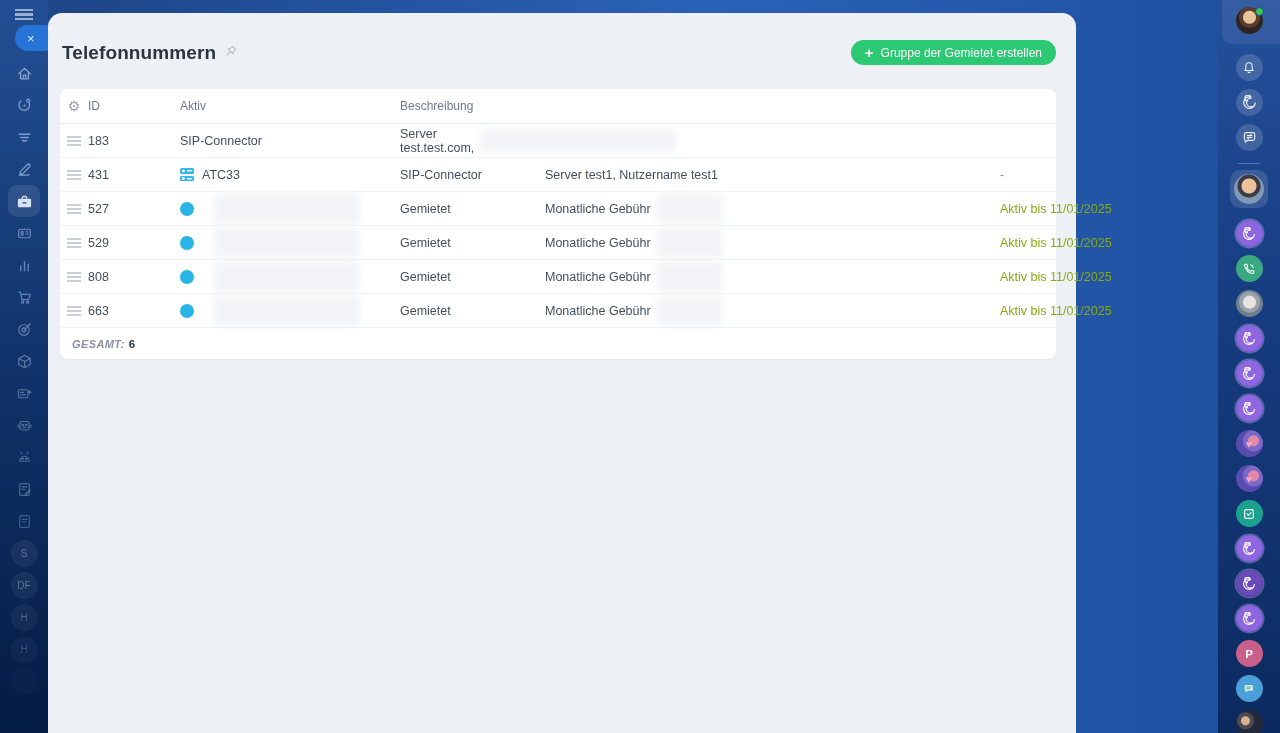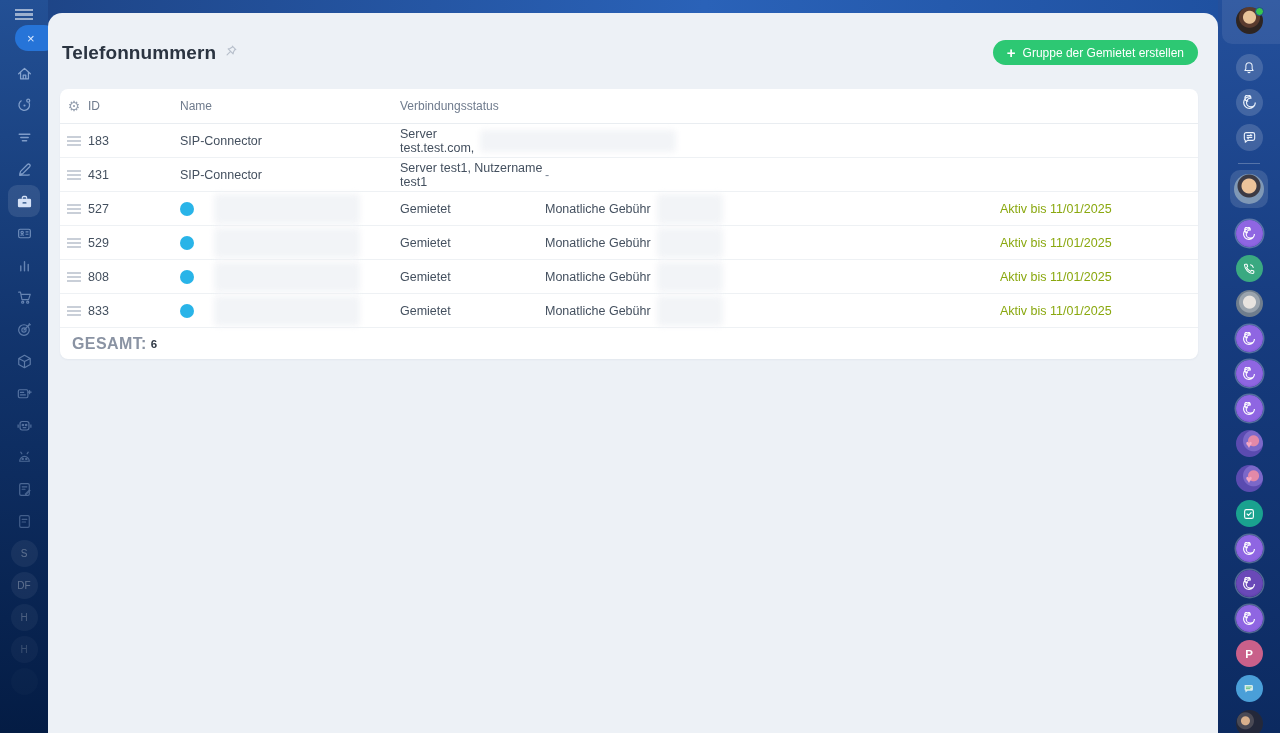--- a/index.html
+++ b/index.html
@@ -22,21 +22,21 @@
   }
   .close-pill span{margin-left:12px;}
   .ls-icons{position:absolute;left:0;top:57px;width:48px;display:flex;flex-direction:column;align-items:center;}
   .ls-item{width:32px;height:32px;display:flex;align-items:center;justify-content:center;color:#a9c2e6;cursor:pointer;}
   .ls-item svg{display:block;}
   .ls-item.active{background:rgba(255,255,255,.1);border-radius:9px;color:#d6e2f6;}
   .ls-letter{width:27px;height:27px;margin:2.5px 0;border-radius:50%;background:rgba(255,255,255,.06);
     display:flex;align-items:center;justify-content:center;color:rgba(255,255,255,.3);font-size:10px;cursor:pointer;}
   
   .main-panel{
-    position:absolute;left:48px;top:13px;width:1170px;height:720px;z-index:3;
+    position:absolute;left:48px;top:13px;width:1028px;height:720px;z-index:3;
     background:#edf1f6;border-radius:14px 14px 0 0;
   }
   .page-header{display:flex;align-items:center;justify-content:space-between;padding:16px 20px 13px 14px;}
   .page-title-wrap{display:flex;align-items:center;gap:8px;}
   .page-title{font-size:19px;font-weight:bold;color:#2b3441;letter-spacing:.1px;}
   .pin-icon{color:#b7bfcb;}
   .create-btn{
     display:flex;align-items:center;gap:7px;height:25px;padding:0 14px;border:none;cursor:pointer;
     background:#2dc873;border-radius:15px;color:#fff;font-size:12px;font-family:inherit;
   }
@@ -66,21 +66,21 @@
   .row-icon[data-icon="server"]::after{bottom:0;}
   .row-icon[data-icon="dollar"]{width:14px;height:14px;border-radius:50%;background:#29b4e8;
     display:flex;align-items:center;justify-content:center;color:#fff;font-size:9.5px;font-weight:bold;}
   .blur-box{background:#f2f4f7;filter:blur(3px);border-radius:4px;flex:none;}
   .blur-name{width:146px;height:30px;margin-left:4px;}
   .blur-desc-wide{width:196px;height:22px;margin-left:6px;}
   .blur-desc{width:66px;height:30px;margin-left:6px;}
   .c-status[data-status="active"]{color:#8aa80f;}
   .c-status[data-status="none"]{color:#7b8696;}
   .tfoot{height:31px;display:flex;align-items:center;padding-left:12px;gap:4px;}
-  .tfoot .lbl{font-size:16px;font-weight:bold;color:#8a93a3;letter-spacing:.4px;}
+  .tfoot .lbl{font-size:11px;font-weight:bold;color:#8a93a3;letter-spacing:.4px;font-style:italic;}
   .tfoot .val{font-size:11.5px;font-weight:bold;color:#2e3744;}
   
   .right-sidebar{
     position:absolute;right:0;top:0;width:62px;height:733px;z-index:2;
     background:linear-gradient(180deg,#24509c 0%,#163b7e 45%,#0c2a60 100%);
     display:flex;flex-direction:column;align-items:center;
   }
   .rs-top-highlight{position:absolute;top:0;left:4px;width:58px;height:44px;background:rgba(255,255,255,.08);border-radius:0 0 0 10px;}
   .rs-item{position:relative;flex:none;display:flex;align-items:center;justify-content:center;cursor:pointer;}
   .rs-circle{width:27px;height:27px;border-radius:50%;display:flex;align-items:center;justify-content:center;}
@@ -260,42 +260,46 @@
     </button>
   </div>
 
   <div class="card">
 
     <div class="trow thead">
       <div class="c-handle">
           <span class="gear">⚙</span>
         </div>
       <div>ID</div>
-      <div>Name</div>
-      <div>Verbindungsstatus</div>
+      <div>Aktiv</div>
+      <div>Beschreibung</div>
     </div>
 
     <div class="trow tbody-row">
       <div class="c-handle">
           <span class="drag-handle"></span>
         </div>
       <div class="c-id">183</div>
       <div>SIP-Connector</div>
       <div>
           <span>Server test.test.com,</span>
           <span class="blur-box blur-desc-wide"></span>
         </div>
       <div class="c-status" data-status="none">-</div>
     </div>
 
     <div class="trow tbody-row">
       <div class="c-handle">
           <span class="drag-handle"></span>
         </div>
       <div class="c-id">431</div>
+      <div class="c-name">
+          <span class="row-icon" data-icon="server"></span>
+          <span>ATC33</span>
+        </div>
       <div>SIP-Connector</div>
       <div>
           <span>Server test1, Nutzername test1</span>
         </div>
       <div class="c-status" data-status="none">-</div>
     </div>
 
     <div class="trow tbody-row">
       <div class="c-handle">
           <span class="drag-handle"></span>
@@ -347,21 +351,21 @@
           <span>Monatliche Gebühr</span>
           <span class="blur-box blur-desc"></span>
         </div>
       <div class="c-status" data-status="active">Aktiv bis 11/01/2025</div>
     </div>
 
     <div class="trow tbody-row">
       <div class="c-handle">
           <span class="drag-handle"></span>
         </div>
-      <div class="c-id">833</div>
+      <div class="c-id">663</div>
       <div class="c-name">
           <span class="row-icon" data-icon="dollar"></span>
           <span></span>
           <span class="blur-box blur-name"></span>
         </div>
       <div>Gemietet</div>
       <div>
           <span>Monatliche Gebühr</span>
           <span class="blur-box blur-desc"></span>
         </div>

